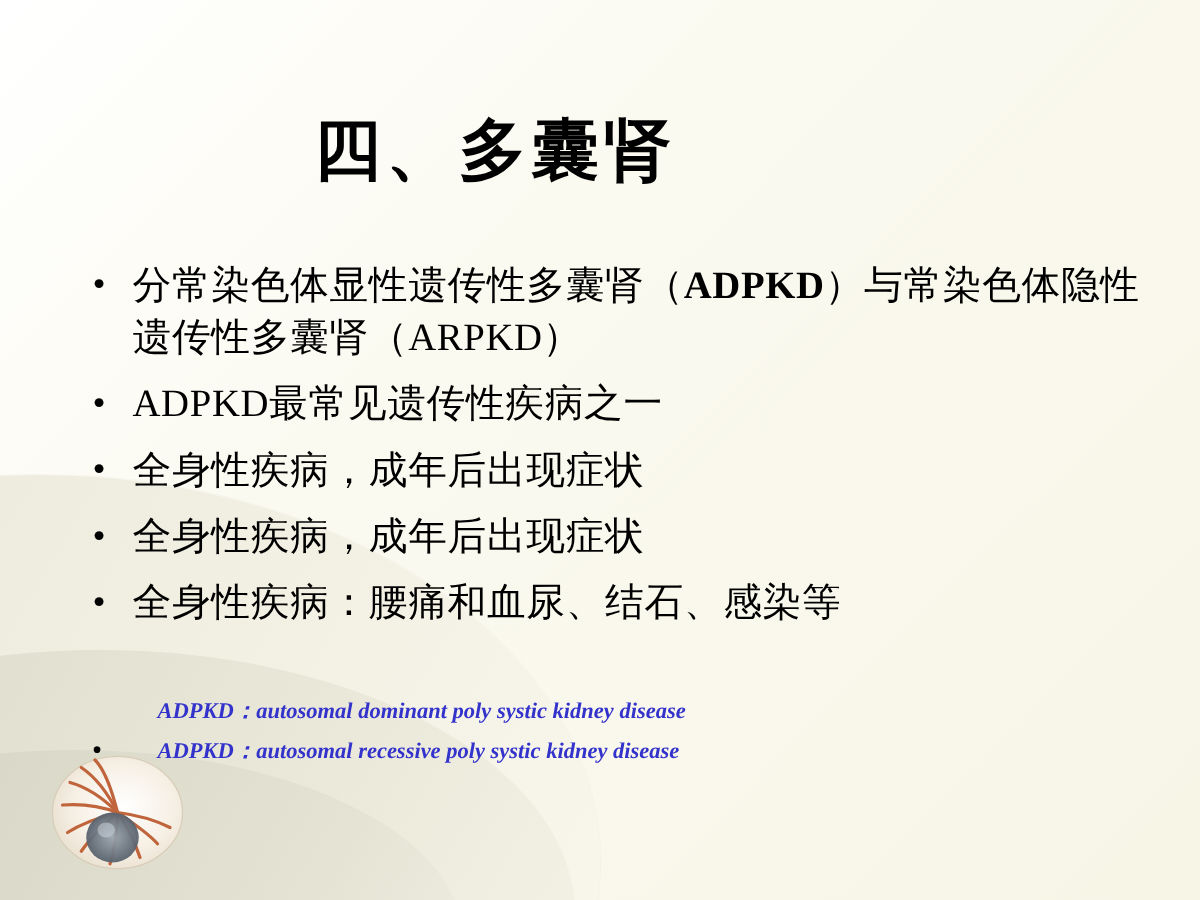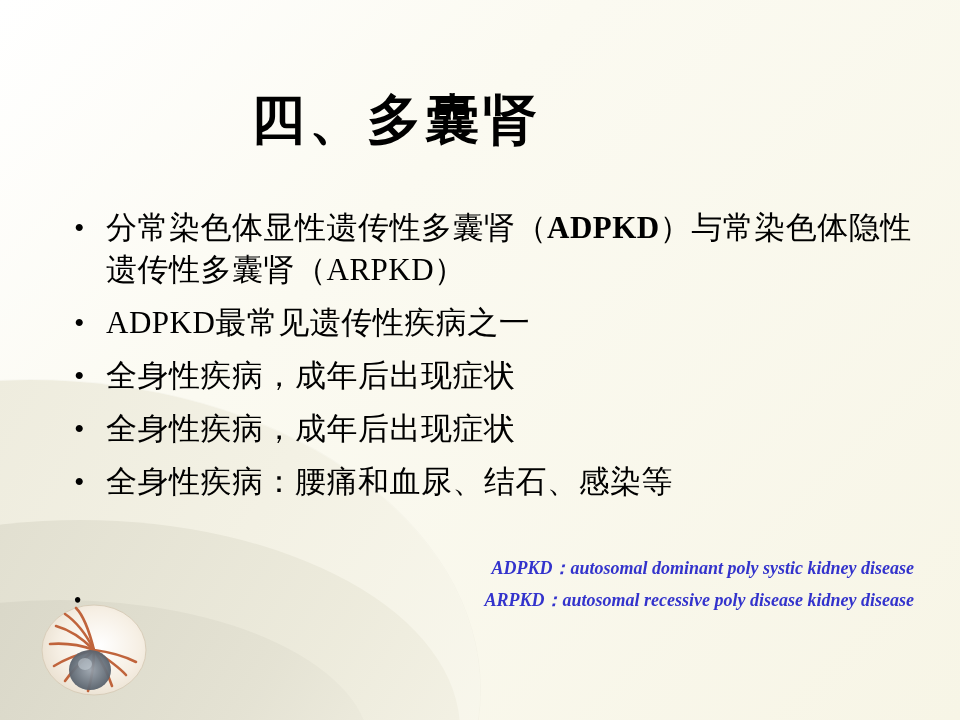--- a/index.html
+++ b/index.html
@@ -114,21 +114,20 @@
     width: 52px;
     font-size: 20px;
     line-height: 32px;
     color: #000;
   }
   .note-line.no-dot .dot {
     visibility: hidden;
   }
   .note-line .ntext {
     flex: 1 1 auto;
-    text-align: right;
   }
   
   .shell {
     position: absolute;
     left: 36px;
     top: 598px;
     width: 118px;
     height: 104px;
   }
   .shell svg { display: block; }
@@ -175,21 +174,21 @@
 
   </div>
 
   <div class="notes">
     <div class="note-line no-dot">
       <div class="dot"></div>
       <div class="ntext">ADPKD：autosomal dominant poly systic kidney disease</div>
     </div>
     <div class="note-line">
       <div class="dot">•</div>
-      <div class="ntext">ARPKD：autosomal recessive poly disease kidney disease</div>
+      <div class="ntext">ADPKD：autosomal recessive poly systic kidney disease</div>
     </div>
   </div>
 
   <div class="shell">
     <svg width="118" height="104" viewBox="0 0 118 104">
       <defs>
         <radialGradient id="shellbody" cx="55%" cy="45%" r="65%">
           <stop offset="0%" stop-color="#ffffff"></stop>
           <stop offset="60%" stop-color="#f6efe4"></stop>
           <stop offset="100%" stop-color="#e6dccb"></stop>

